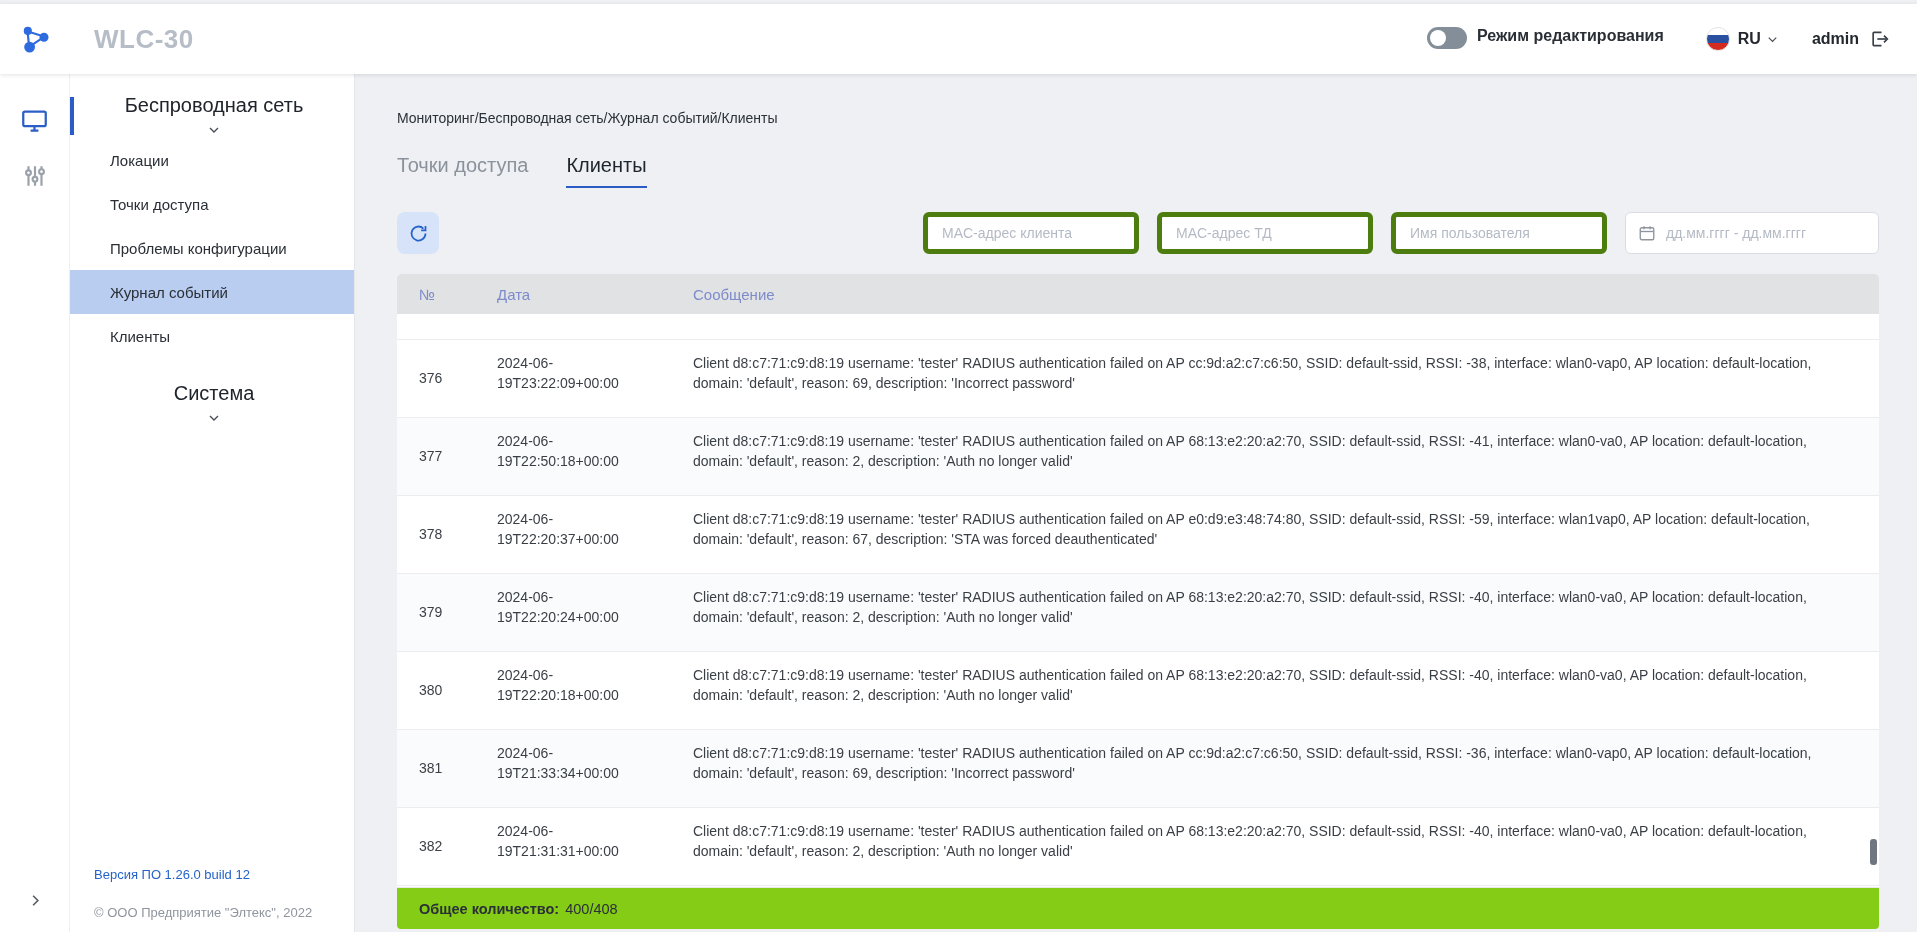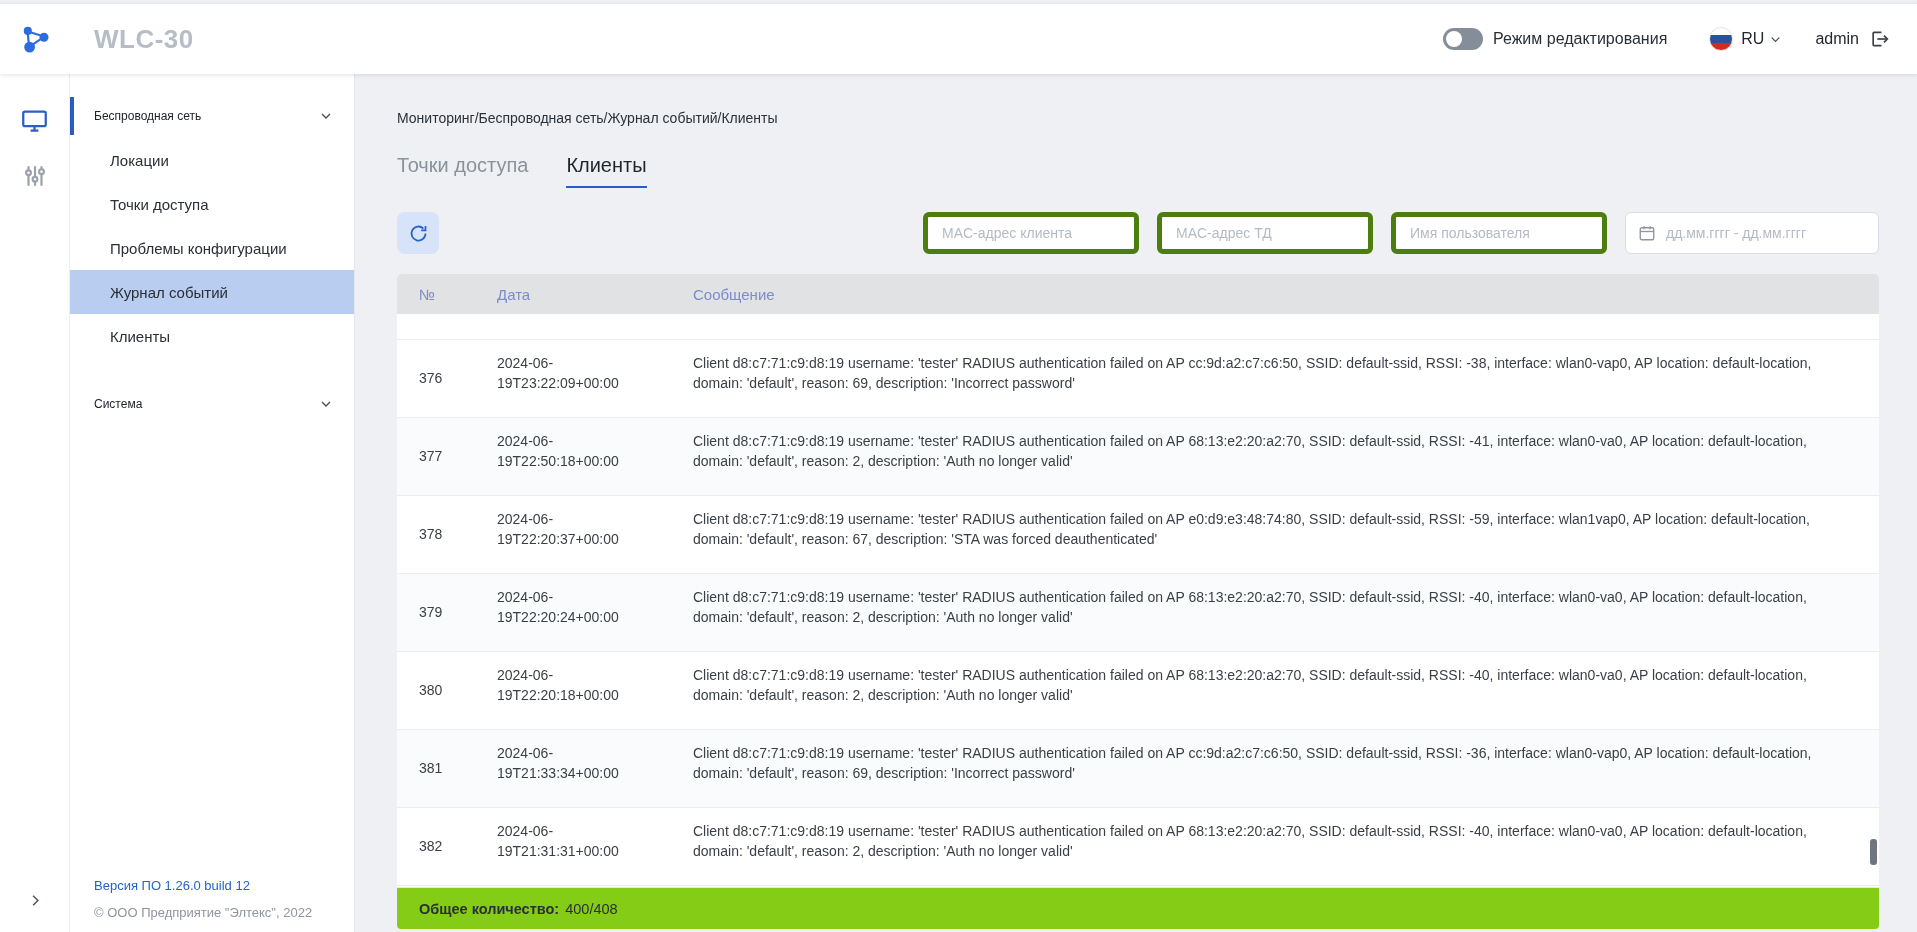--- a/index.html
+++ b/index.html
@@ -9,21 +9,21 @@
     background:#eef0f3; overflow:hidden; position:relative; color:#2b3138;
   }
 
   
   .topbar {
     position:absolute; top:4px; left:0; right:0; height:70px; background:#fff;
     box-shadow:0 1px 4px rgba(40,50,70,.14); display:flex; align-items:center; z-index:20;
   }
   .logo-box { width:70px; display:flex; align-items:center; justify-content:center; }
   .app-title { font-size:26px; font-weight:bold; color:#b6bdc7; margin-left:24px; letter-spacing:.5px; }
-  .topbar-right { margin-left:auto; display:flex; align-items:center; padding-right:28px; }
+  .topbar-right { margin-left:auto; display:flex; padding-right:28px;font-weight:bold; }
   .toggle { width:40px; height:22px; border-radius:11px; background:#848e99; position:relative; cursor:pointer; flex:none; }
   .toggle .knob { position:absolute; left:3px; top:3px; width:16px; height:16px; border-radius:50%; background:#fff; }
   .toggle-label { font-size:16px; color:#2a2f36; margin-left:10px; }
   .lang { display:flex; align-items:center; margin-left:42px; cursor:pointer; }
   .flag { width:24px; height:24px; border-radius:50%; border:1px solid #e3e3e3;
     background:linear-gradient(to bottom,#fff 0 34%,#2a50a0 34% 67%,#d52b1e 67% 100%); flex:none; }
   .lang-label { font-size:16px; color:#23282f; margin-left:8px; }
   .lang .chev { margin-left:4px; display:flex; }
   .user { display:flex; align-items:center; margin-left:32px; cursor:pointer; }
   .user-name { font-size:16px; color:#23282f; }
@@ -38,32 +38,32 @@
   .rail-item { height:56px; display:flex; align-items:center; justify-content:center; cursor:pointer; }
   .rail-collapse { position:absolute; bottom:22px; left:0; width:70px; display:flex; justify-content:center; cursor:pointer; }
 
   
   .sidebar {
     position:absolute; top:70px; left:70px; bottom:0; width:285px; background:#fff;
     border-right:1px solid #e5e7ea; z-index:10;
   }
   .section-header {
     height:44px; margin-top:24px; display:flex; align-items:center; justify-content:space-between;
-    padding:0 20px 0 24px; font-size:12px; color:#20252c; cursor:pointer; position:relative;
+    padding:0 20px 0 24px; font-size:20px; color:#20252c; cursor:pointer; position:relative;flex-direction:column;
   }
   .section-header.section-active::before {
     content:""; position:absolute; left:0; top:3px; bottom:3px; width:4px; background:#2b5cc4;
   }
   .sub-item {
     height:44px; display:flex; align-items:center; padding-left:40px; font-size:15px;
     color:#2a2f36; cursor:pointer;
   }
   .sub-item.active { background:#b9cdf0; }
   .sidebar-footer { position:absolute; left:24px; right:12px; bottom:12px; }
-  .version-link { color:#2563c9; font-size:13px; text-decoration:none; display:block; margin-bottom:12px; cursor:pointer; }
+  .version-link { color:#2563c9; font-size:13px; text-decoration:none; display:block; margin-bottom:23px; cursor:pointer; }
   .copyright { color:#8f959e; font-size:13px; }
 
   
   .main { position:absolute; top:70px; left:355px; right:0; bottom:0; background:#eef0f3; padding:0 38px 0 42px; }
   .breadcrumb { padding-top:40px; font-size:14px; color:#2b3138; }
   .tabs { display:flex; gap:38px; margin-top:28px; }
   .tab { font-size:20px; color:#8b929c; cursor:pointer; padding-bottom:9px; border-bottom:2px solid transparent; }
   .tab.active { color:#1f252c; border-bottom-color:#2b5cc4; }
 
   .toolbar { display:flex; align-items:center; margin-top:24px; }

